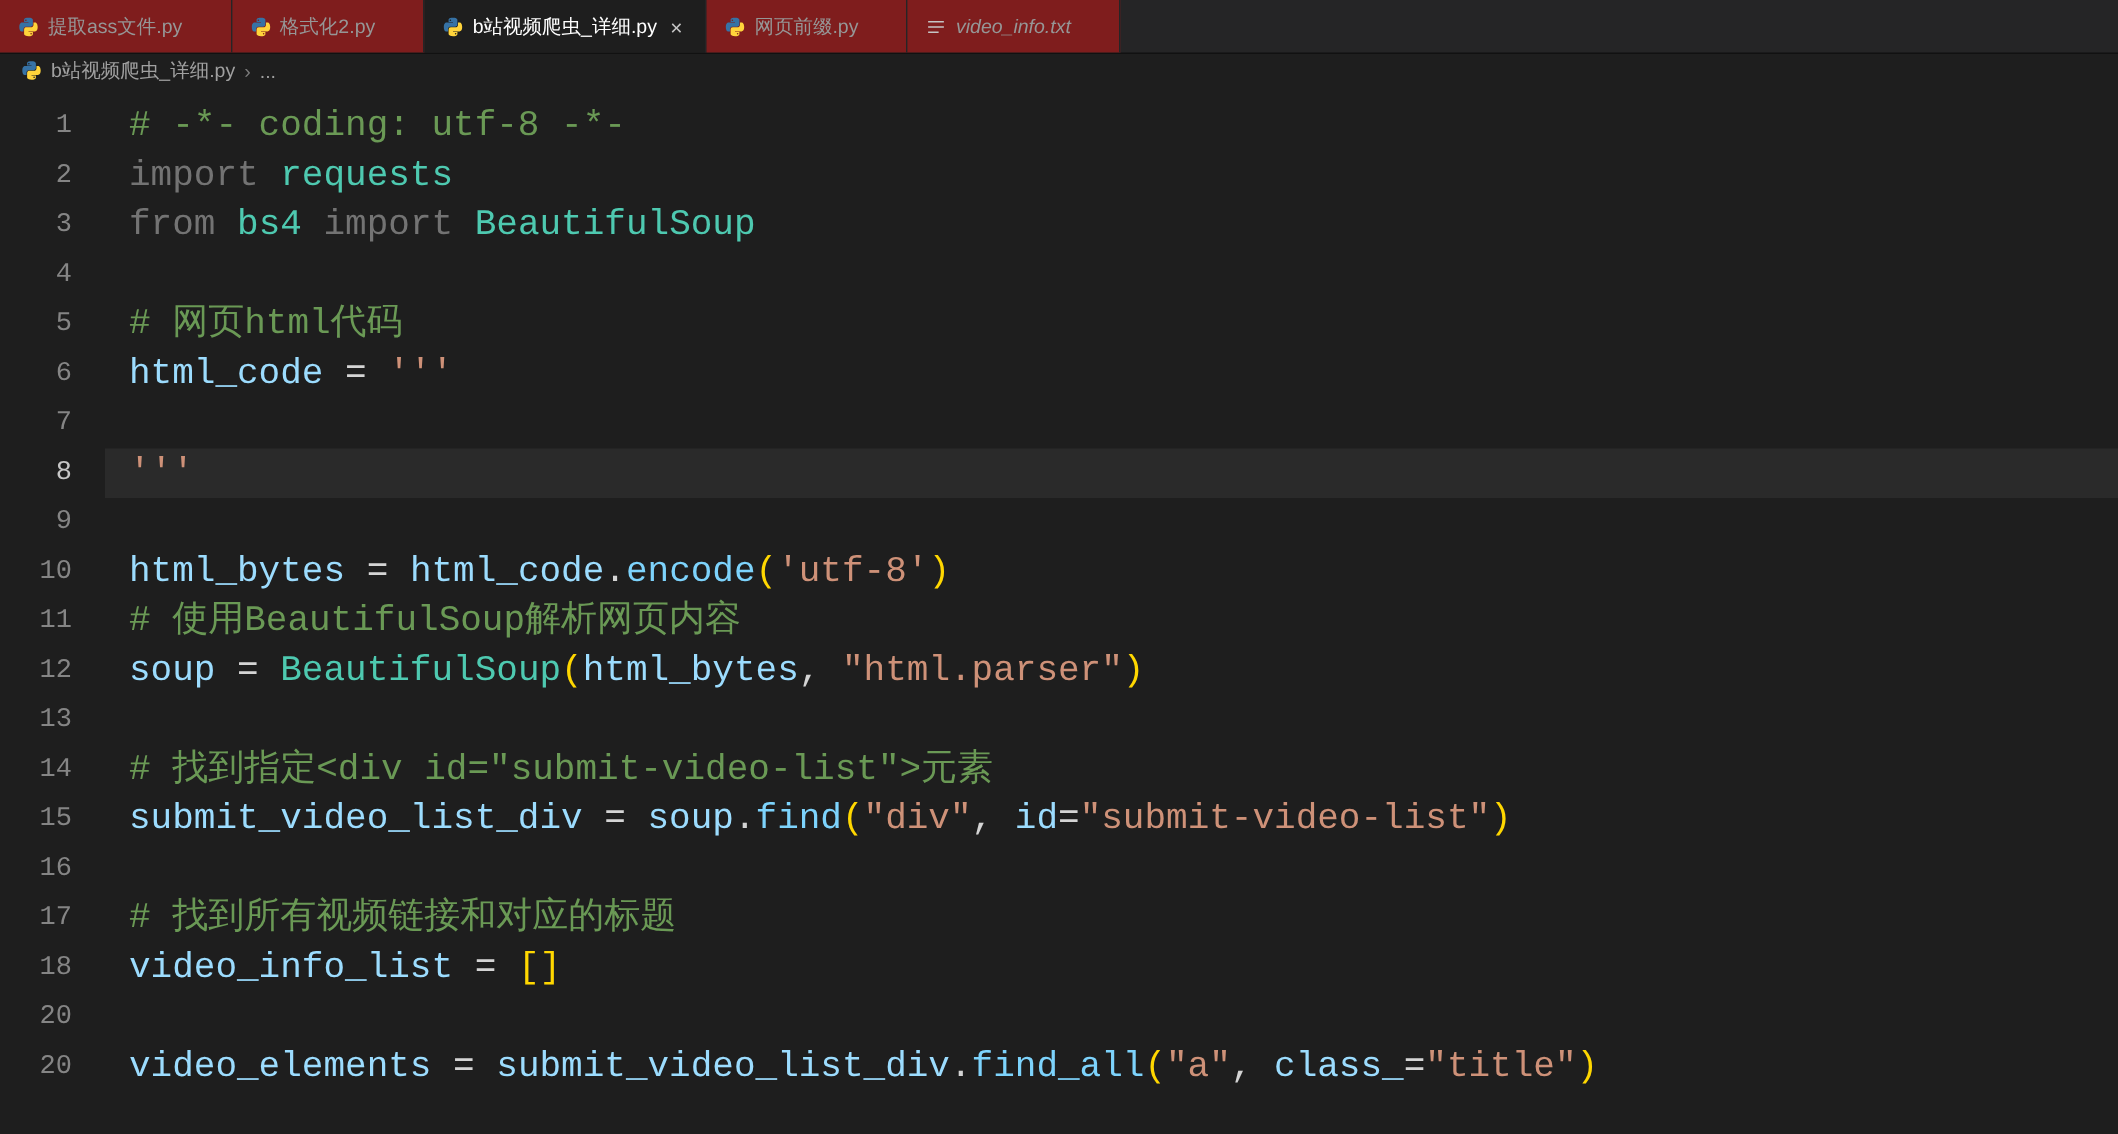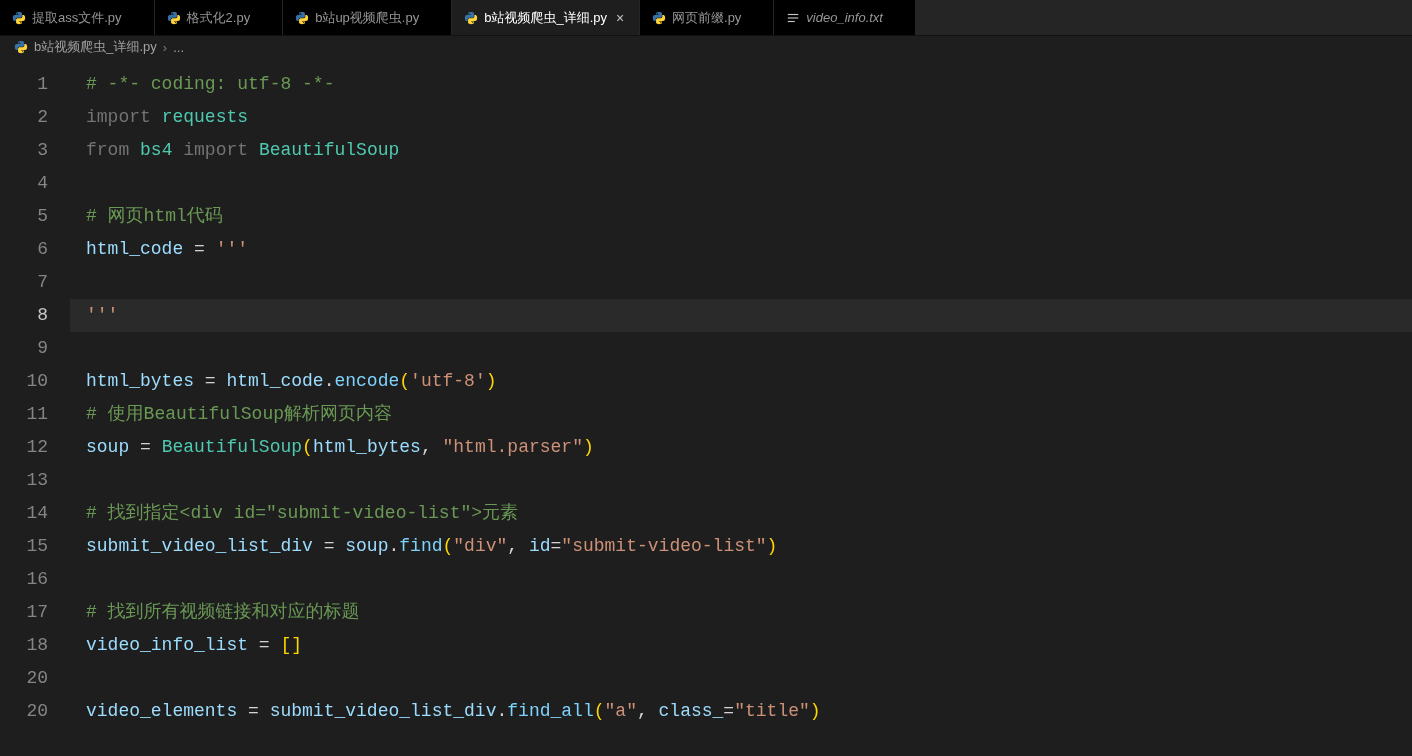--- a/index.html
+++ b/index.html
@@ -19,21 +19,21 @@
     border-bottom: 1px solid #111;
     user-select: none;
   }
   .tab {
     display: flex;
     align-items: center;
     padding: 0 12px;
     font-size: 13px;
     font-family: "Segoe UI", sans-serif;
     color: #969696;
-    background: #000000;
+    background: #7f1d1d;
     border-right: 1px solid #252526;
     gap: 6px;
     white-space: nowrap;
     cursor: pointer;
   }
   .tab.active {
     background: #1e1e1e;
     color: #ffffff;
   }
   .tab .label.italic {
@@ -89,21 +89,21 @@
     color: #858585;
     font-size: 18px;
     line-height: 33px;
     user-select: none;
   }
   .gutter .ln { padding-right: 22px; }
   .gutter .ln.current { color: #c6c6c6; }
   .code {
     flex: 1;
     padding-top: 10px;
-    font-size: 18px;
+    font-size: 24px;
     line-height: 33px;
     white-space: pre;
   }
   .code .line { padding-left: 16px; display: block; min-height: 33px; }
   .code .line.current { background: #2a2a2a; }
   
   .c-comment { color: #6A9955; }
   .c-keyword { color: #737373; }
   .c-module  { color: #4ec9b0; }
   .c-var     { color: #9cdcfe; }
@@ -132,30 +132,20 @@
       <span class="close">×</span>
     </div>
     <div class="tab">
       <span class="py-icon">
         <svg viewBox="0 0 32 32">
           <path fill="#3672A5" d="M15.9 2c-7 0-6.6 3-6.6 3v3.2h6.7v1H6.6S2 8.6 2 15.9s4 7 4 7h2.4v-3.4s-.1-4 3.9-4h6.6s3.8.1 3.8-3.7V5.6S23.2 2 15.9 2zM12 4.5a1.2 1.2 0 1 1 0 2.4 1.2 1.2 0 0 1 0-2.4z"></path>
           <path fill="#FFD43B" d="M16.1 30c7 0 6.6-3 6.6-3v-3.2H16v-1h9.4S30 23.4 30 16.1s-4-7-4-7h-2.4v3.4s.1 4-3.9 4h-6.6s-3.8-.1-3.8 3.7v6.2S8.8 30 16.1 30zM20 27.5a1.2 1.2 0 1 1 0-2.4 1.2 1.2 0 0 1 0 2.4z"></path>
         </svg>
       </span>
       <span class="label">格式化2.py</span>
-      <span class="close">×</span>
-    </div>
-    <div class="tab">
-      <span class="py-icon">
-        <svg viewBox="0 0 32 32">
-          <path fill="#3672A5" d="M15.9 2c-7 0-6.6 3-6.6 3v3.2h6.7v1H6.6S2 8.6 2 15.9s4 7 4 7h2.4v-3.4s-.1-4 3.9-4h6.6s3.8.1 3.8-3.7V5.6S23.2 2 15.9 2zM12 4.5a1.2 1.2 0 1 1 0 2.4 1.2 1.2 0 0 1 0-2.4z"></path>
-          <path fill="#FFD43B" d="M16.1 30c7 0 6.6-3 6.6-3v-3.2H16v-1h9.4S30 23.4 30 16.1s-4-7-4-7h-2.4v3.4s.1 4-3.9 4h-6.6s-3.8-.1-3.8 3.7v6.2S8.8 30 16.1 30zM20 27.5a1.2 1.2 0 1 1 0-2.4 1.2 1.2 0 0 1 0 2.4z"></path>
-        </svg>
-      </span>
-      <span class="label">b站up视频爬虫.py</span>
       <span class="close">×</span>
     </div>
     <div class="tab active">
       <span class="py-icon">
         <svg viewBox="0 0 32 32">
           <path fill="#3672A5" d="M15.9 2c-7 0-6.6 3-6.6 3v3.2h6.7v1H6.6S2 8.6 2 15.9s4 7 4 7h2.4v-3.4s-.1-4 3.9-4h6.6s3.8.1 3.8-3.7V5.6S23.2 2 15.9 2zM12 4.5a1.2 1.2 0 1 1 0 2.4 1.2 1.2 0 0 1 0-2.4z"></path>
           <path fill="#FFD43B" d="M16.1 30c7 0 6.6-3 6.6-3v-3.2H16v-1h9.4S30 23.4 30 16.1s-4-7-4-7h-2.4v3.4s.1 4-3.9 4h-6.6s-3.8-.1-3.8 3.7v6.2S8.8 30 16.1 30zM20 27.5a1.2 1.2 0 1 1 0-2.4 1.2 1.2 0 0 1 0 2.4z"></path>
         </svg>
       </span>
       <span class="label">b站视频爬虫_详细.py</span>

